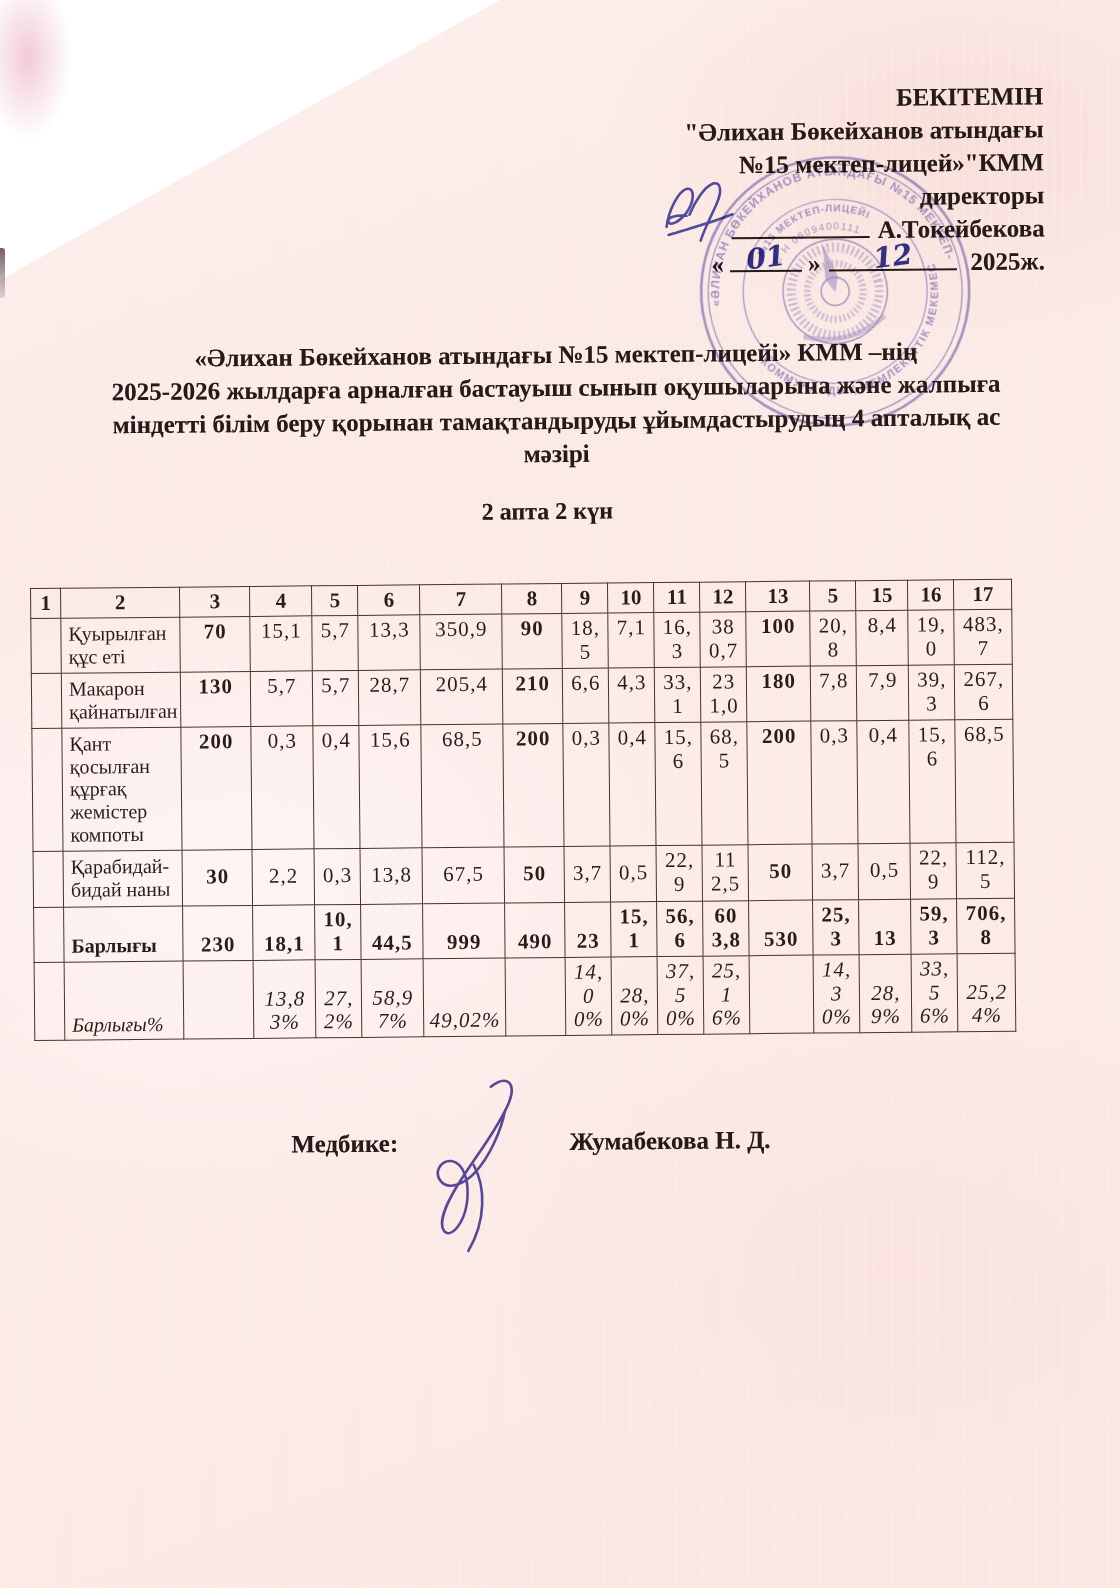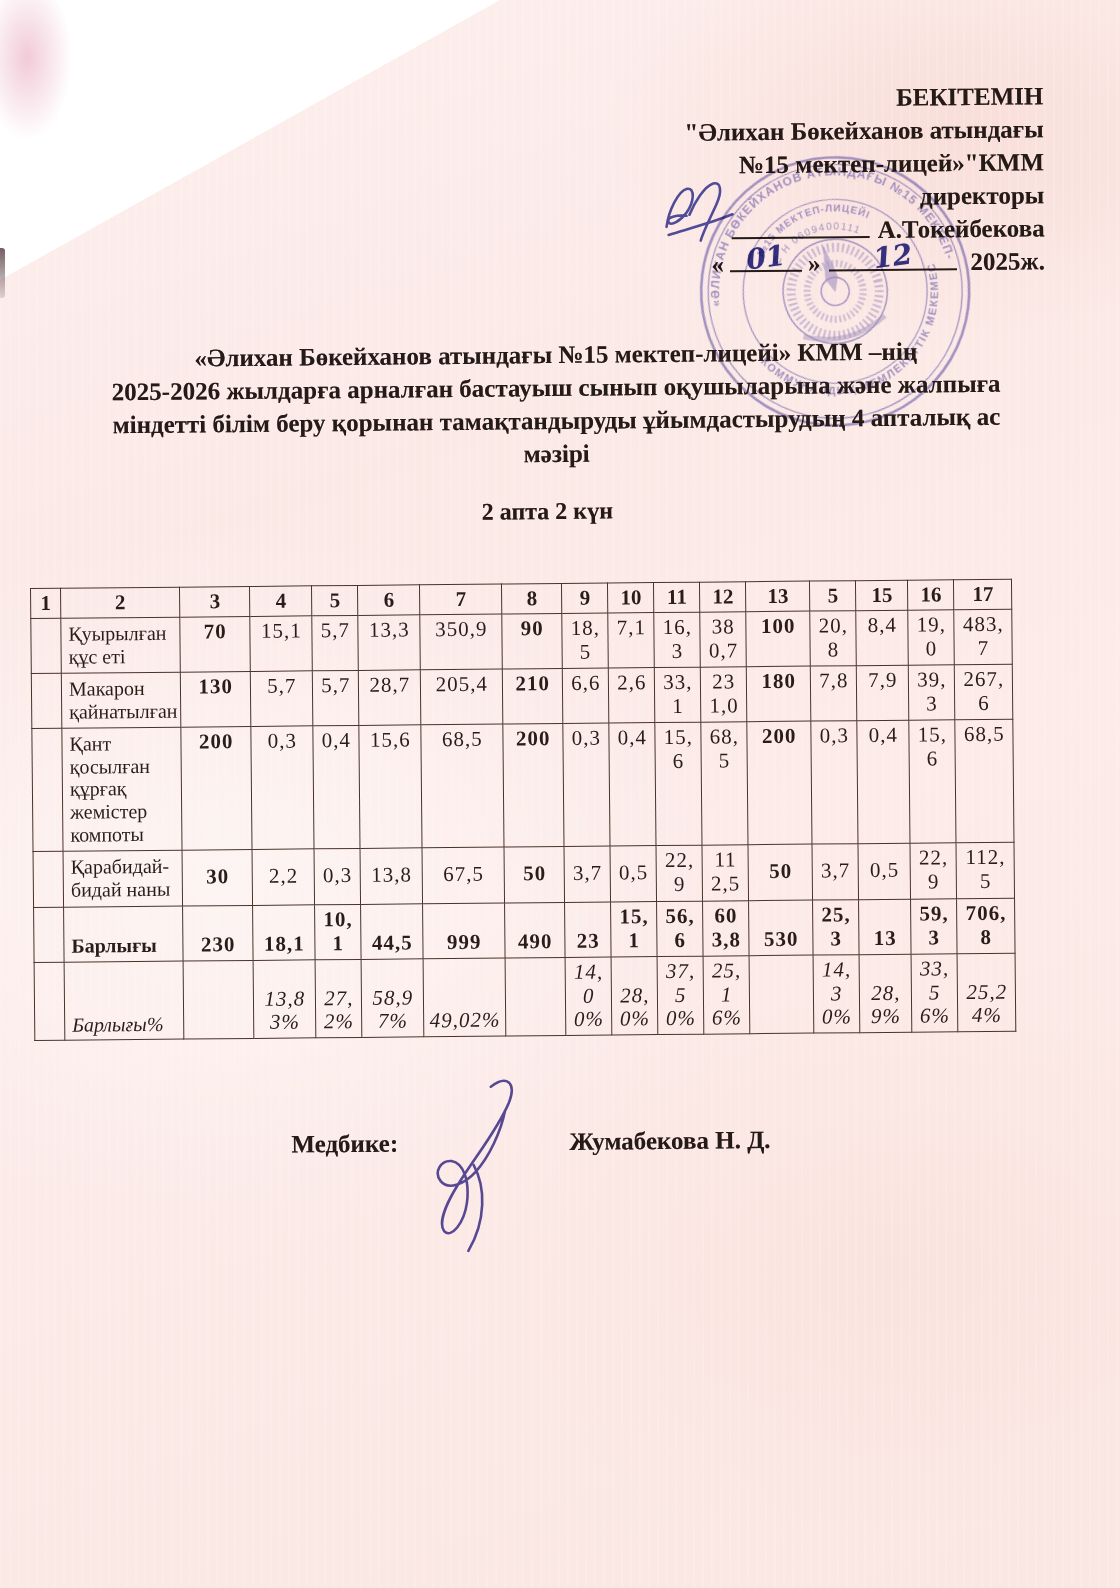--- a/index.html
+++ b/index.html
@@ -245,21 +245,21 @@
         <tr class="r1">
           <td class="emptycol"></td>
           <td class="namecell">Макарон қайнатылған</td>
           <td class="num b">130</td>
           <td class="num">5,7</td>
           <td class="num">5,7</td>
           <td class="num">28,7</td>
           <td class="num">205,4</td>
           <td class="num b">210</td>
           <td class="num">6,6</td>
-          <td class="num">2,6</td>
+          <td class="num">4,3</td>
           <td class="num">33,1</td>
           <td class="num">231,0</td>
           <td class="num b">180</td>
           <td class="num">7,8</td>
           <td class="num">7,9</td>
           <td class="num">39,3</td>
           <td class="num">267,6</td>
         </tr>
         <tr class="r2">
           <td class="emptycol"></td>

